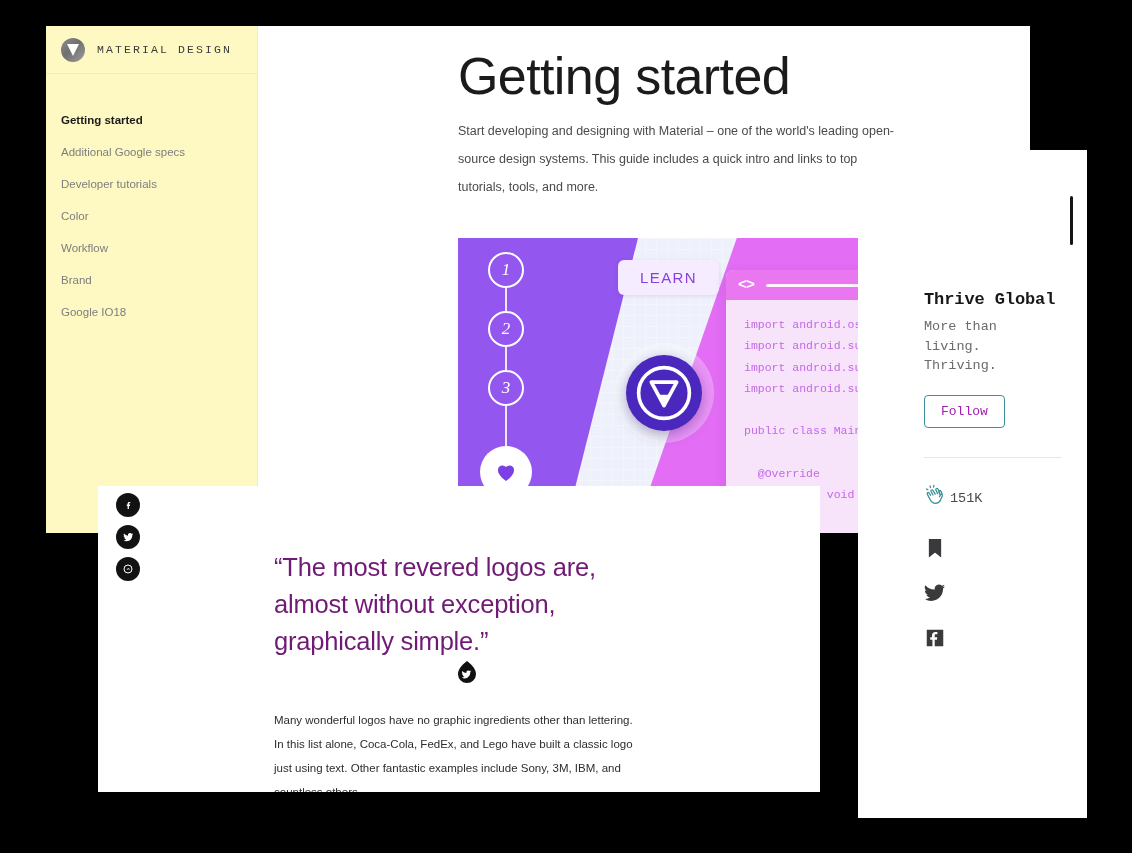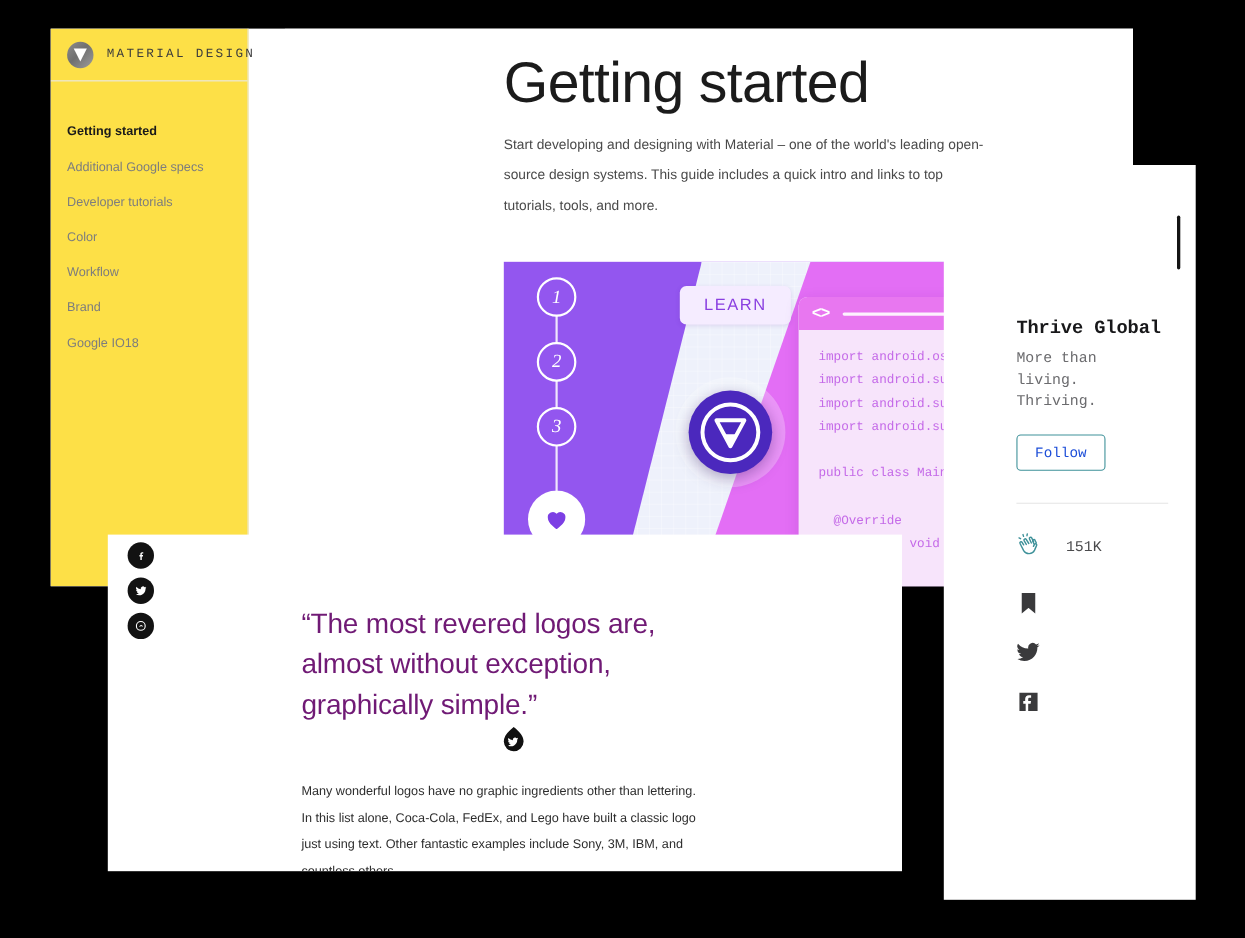--- a/index.html
+++ b/index.html
@@ -27,22 +27,22 @@
     width: 984px; height: 507px;
     background: #ffffff;
     overflow: hidden;
     z-index: 1;
   }
 
   
   #sidebar {
     position: absolute;
     left: 0; top: 0;
-    width: 180px; height: 100%;
-    background: #fde047;
+    width: 212px; height: 100%;
+    background: #fef9c3;
     border-right: 1px solid #e8e8e8;
   }
   #brand-row {
     display: flex; align-items: center;
     height: 48px;
     padding-left: 15px;
     border-bottom: 1px solid #e8e8e8;
   }
   #brand-logo {
     width: 24px; height: 24px;
@@ -263,32 +263,32 @@
     margin-top: 8px;
     font-size: 13.5px; line-height: 1.45; color: #6b6b6e;
     width: 120px;
   }
   #follow-button {
     margin-top: 19px;
     display: inline-block;
     padding: 8px 16px;
     border: 1px solid #3e9199;
     border-radius: 4px;
-    color: #1d4ed8;
+    color: #a21caf;
     font-size: 13px;
     background: #ffffff;
     cursor: pointer;
   }
   #thrive-divider {
     margin: 29px 0 0 0;
     width: 138px; height: 1px; background: #e7e7e7;
   }
   #claps-row {
     margin-top: 26px;
-    display: flex; align-items: center; gap: 21px;
+    display: flex; align-items: center; gap: 2px;
   }
   #claps-row svg { width: 24px; height: 24px; }
   #clap-count { font-size: 13.5px; color: #4b4b4d; }
   .thrive-action {
     margin-top: 19px;
     width: 24px; height: 26px;
     display: flex; align-items: center;
     cursor: pointer;
   }
   .thrive-action svg { width: 22px; height: 22px; fill: #3a3a3c; }

